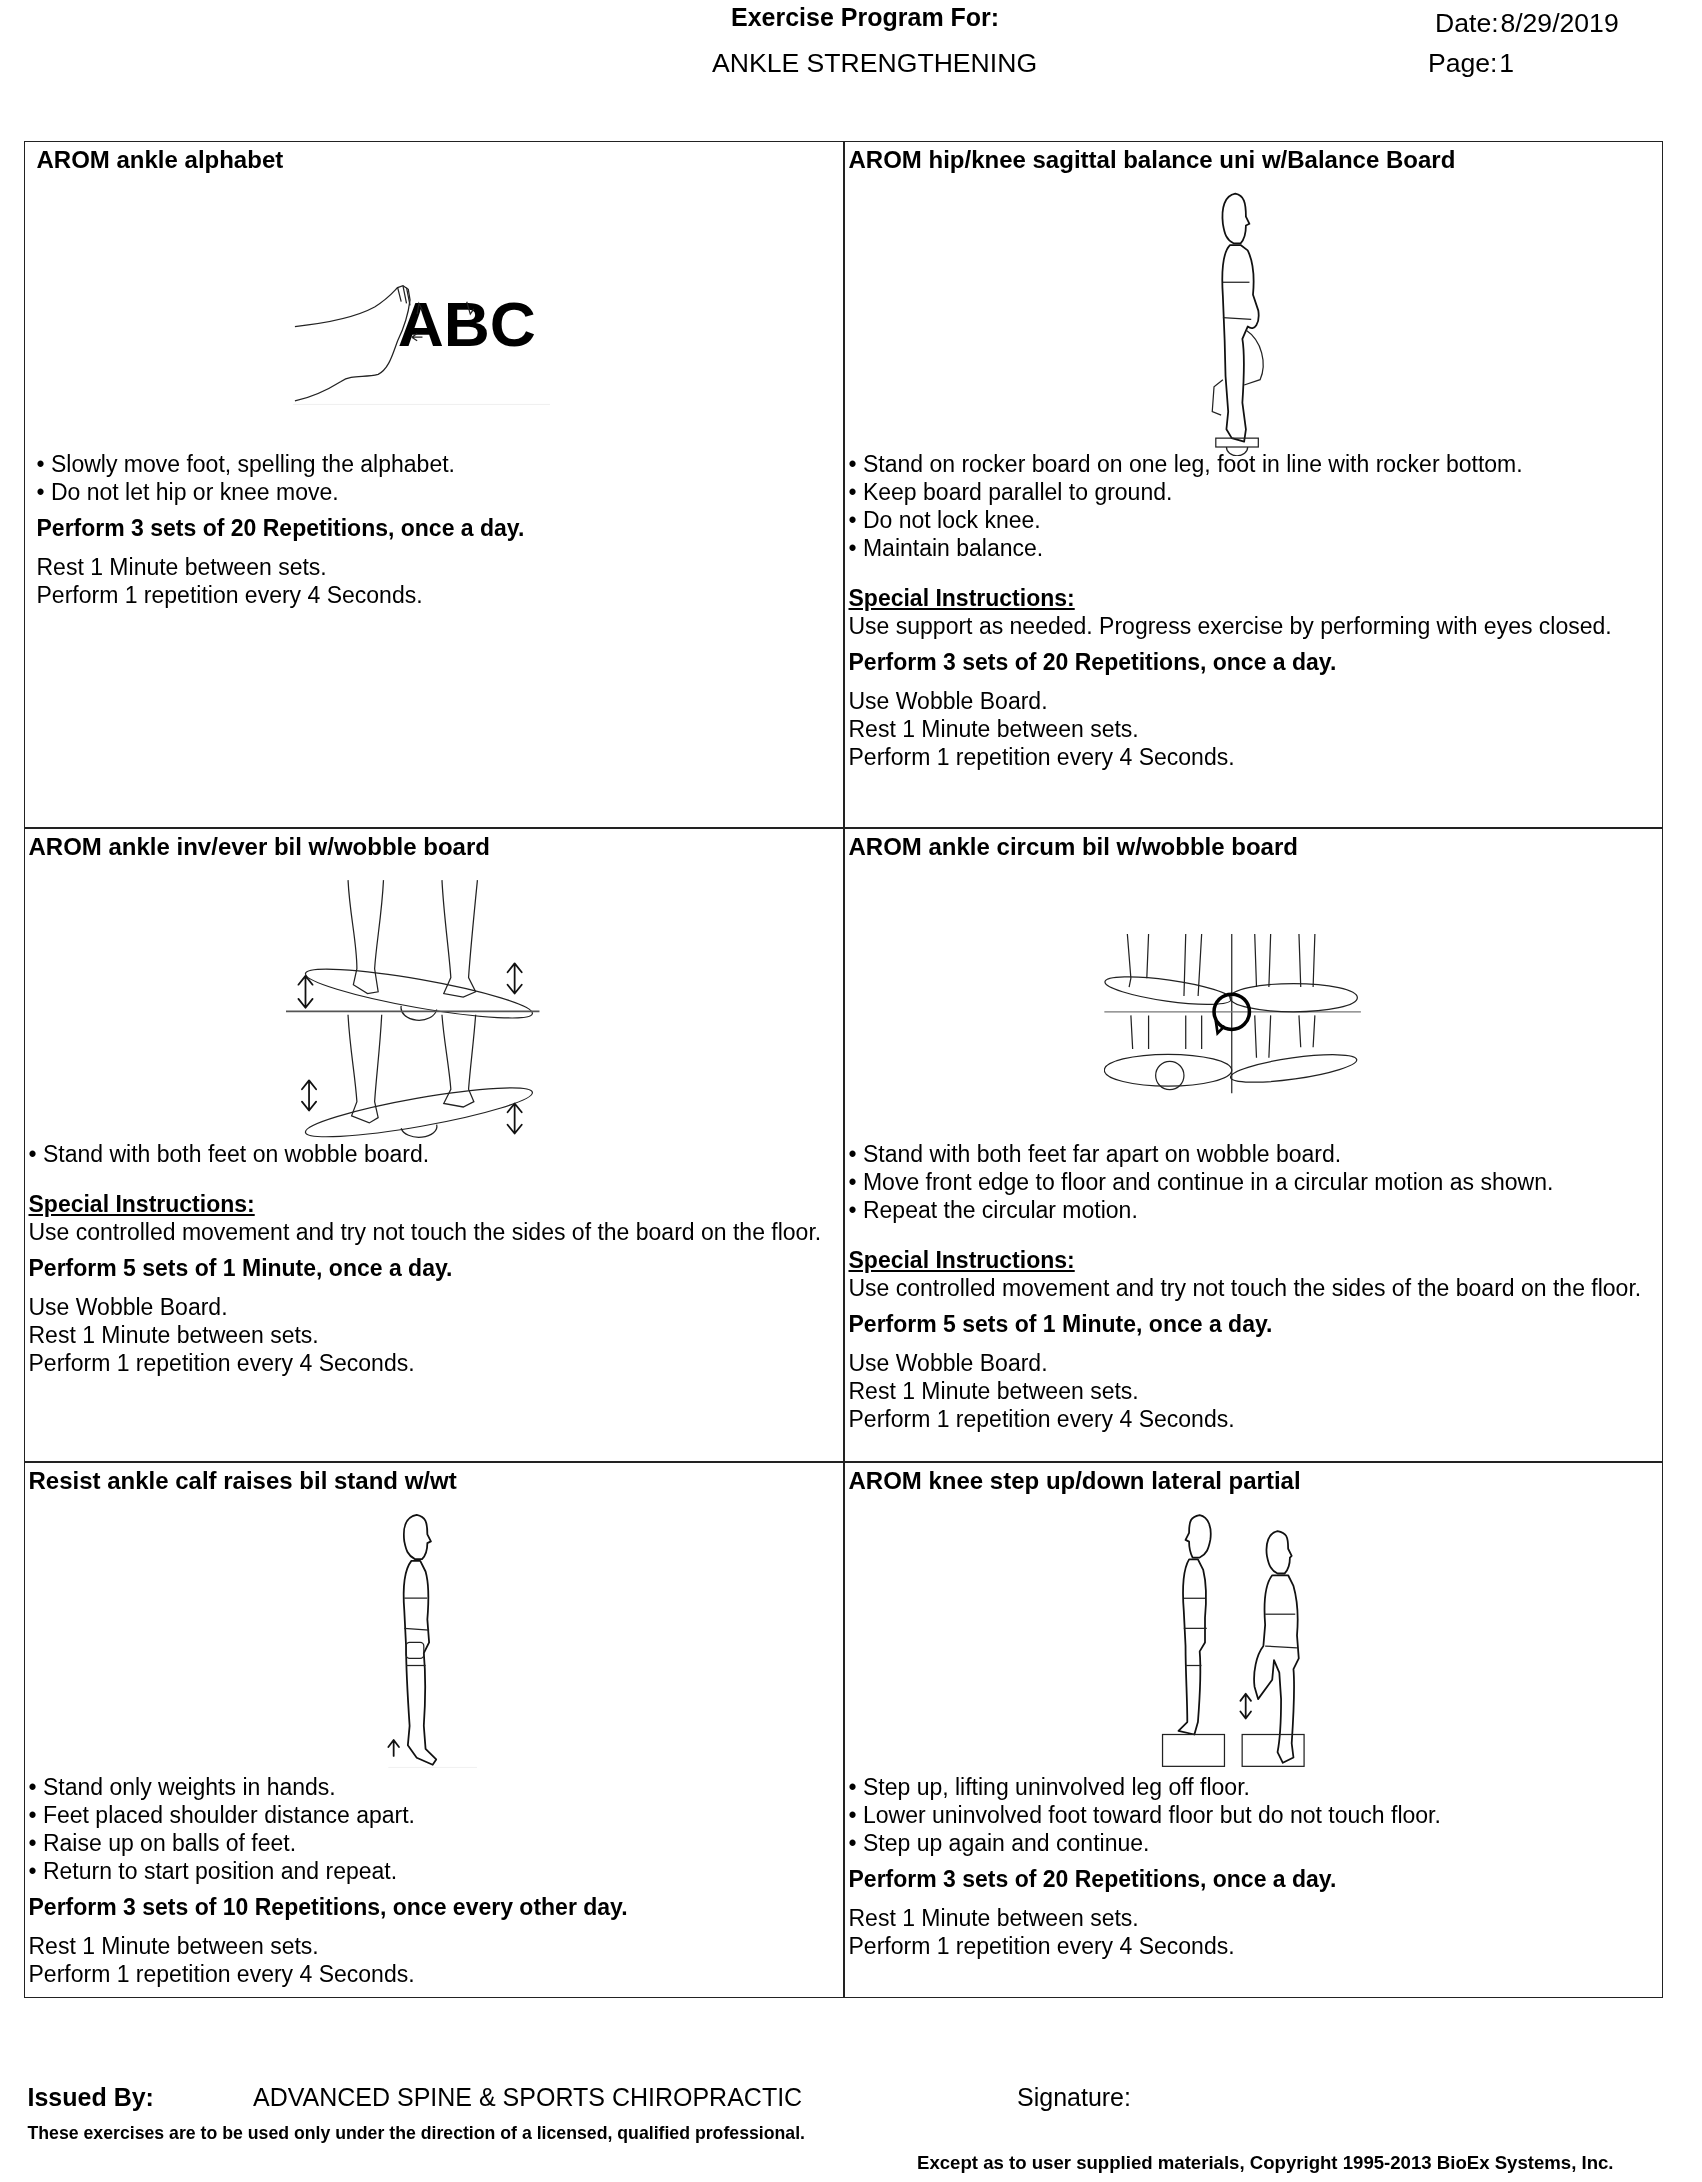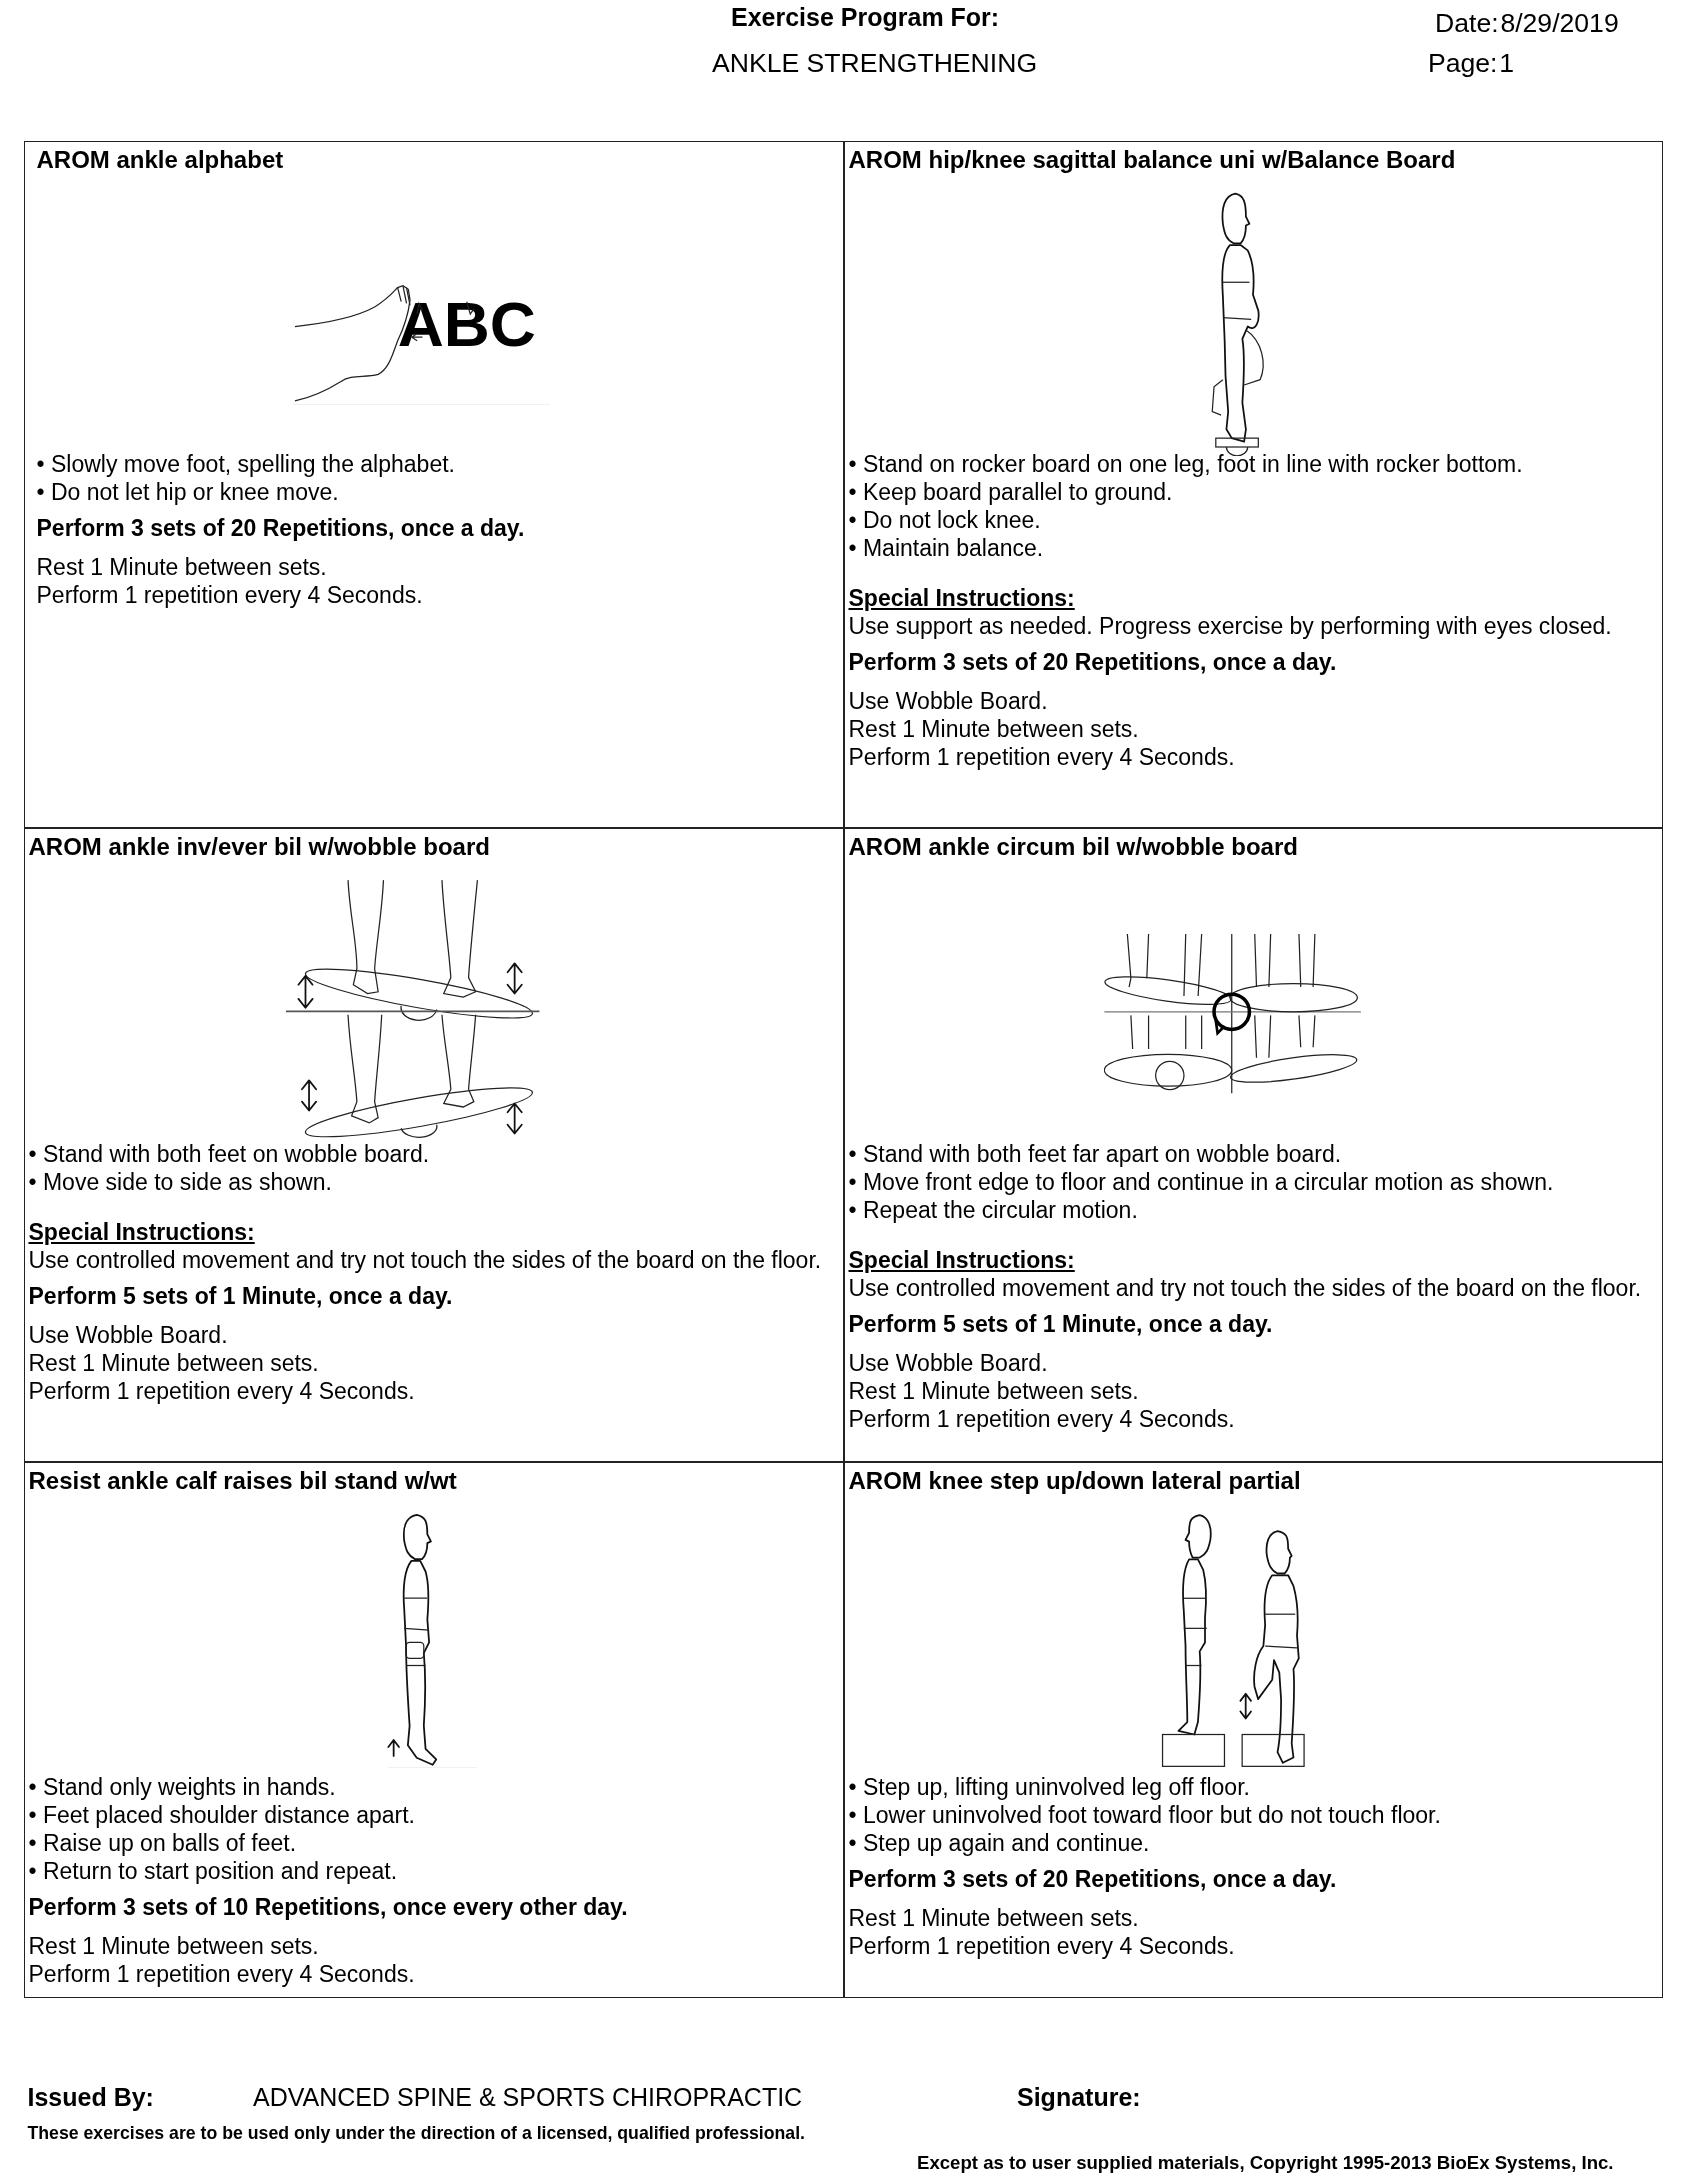--- a/index.html
+++ b/index.html
@@ -23,21 +23,21 @@
   .ex-body { position: absolute; left: 3.5px; right: 5.3px; font-size: 23px; line-height: 28px; }
   .ex-body .bullet { display: block; white-space: nowrap; }
   .ex-body .spec-h { display: block; font-weight: bold; text-decoration: underline; margin-top: 22px; }
   .ex-body .spec-t { display: block; }
   .ex-body .dose { display: block; font-weight: bold; margin-top: 8px; }
   .ex-body .note-group { display: block; margin-top: 10.6px; }
   .ex-body .note { display: block; white-space: nowrap; }
 
   .ftr-issued { left: 27.5px; top: 2082px; font-size: 25px; font-weight: bold; line-height: 30px; }
   .ftr-clinic { left: 253px; top: 2082px; font-size: 25px; line-height: 30px; }
-  .ftr-sig { left: 1017px; top: 2082px; font-size: 25px; font-weight: bold; line-height: 30px; }
+  .ftr-sig { left: 1017px; top: 2082px; font-size: 25px; font-weight: normal; line-height: 30px; }
   .ftr-disc { left: 27.5px; top: 2123px; font-size: 17.7px; font-weight: bold; line-height: 21px; }
   .ftr-copy { left: 917px; top: 2151px; font-size: 18.6px; font-weight: bold; line-height: 23px; }
   svg { display: block; }
   .ink { fill: none; stroke: #111; stroke-width: 2; stroke-linejoin: round; stroke-linecap: round; }
   .ink-thin { fill: none; stroke: #222; stroke-width: 1.4; }
 </style>
 </head>
 <body>
 
 <div class="abs hdr-title">Exercise Program For:</div>
@@ -116,21 +116,20 @@
         <path class="ink-thin" d="M70,152 C72,190 78,220 80,250 L74,266 L94,274 L104,268 L100,250 C102,220 106,190 108,152"></path>
         <path class="ink-thin" d="M176,152 C178,180 184,210 186,236 L178,252 L200,256 L212,250 L206,236 C208,210 212,180 214,152"></path>
         <ellipse class="ink-thin" cx="150" cy="262" rx="130" ry="16" transform="rotate(-10 150 262)"></ellipse>
         <path class="ink-thin" d="M130,280 A20,12 0 0 0 170,276"></path>
         <path class="ink" d="M26,228 L26,258 M18,236 L26,226 L34,236 M18,250 L26,260 L34,250" stroke-width="3"></path>
         <path class="ink" d="M258,254 L258,284 M250,262 L258,252 L266,262 M250,276 L258,286 L266,276" stroke-width="3"></path>
       </svg>
     </div>
     <div class="ex-body" style="top:311px">
       <span class="bullet">• Stand with both feet on wobble board.</span>
-      <span class="bullet">• Move side to side as shown.</span>
       <span class="spec-h">Special Instructions:</span>
       <span class="spec-t">Use controlled movement and try not touch the sides of the board on the floor.</span>
       <span class="dose">Perform 5 sets of 1 Minute, once a day.</span>
       <span class="note-group">
         <span class="note">Use Wobble Board.</span>
         <span class="note">Rest 1 Minute between sets.</span>
         <span class="note">Perform 1 repetition every 4 Seconds.</span>
       </span>
     </div>
   </div>

